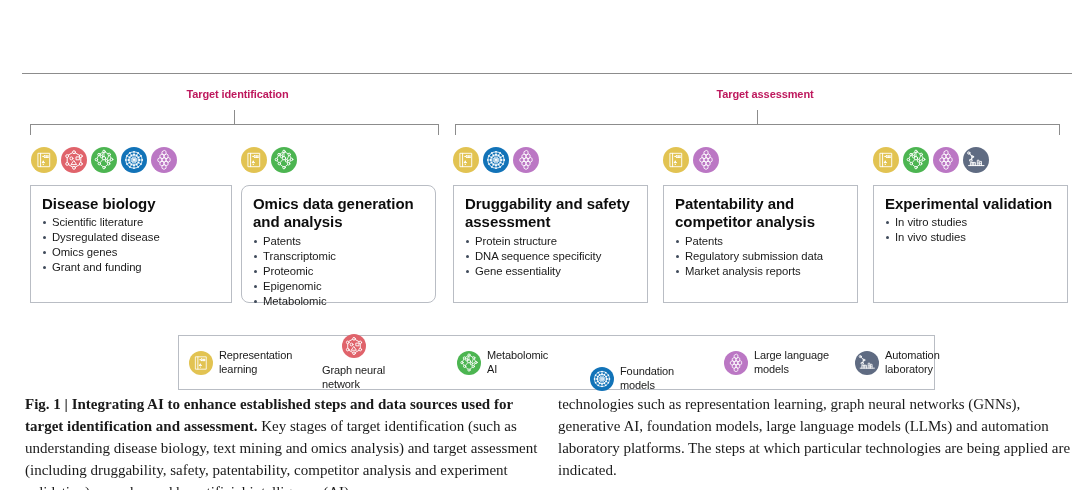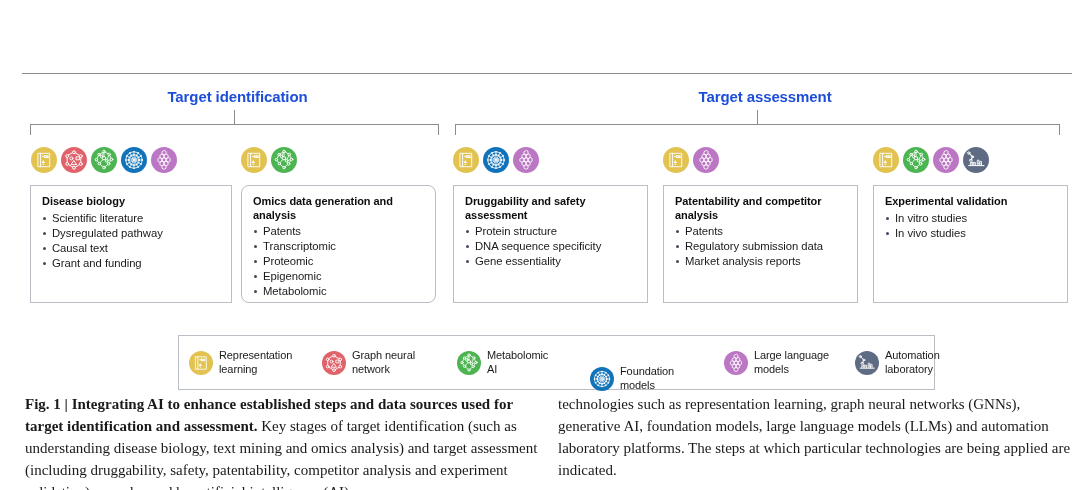--- a/index.html
+++ b/index.html
@@ -15,22 +15,22 @@
 
   
   .top-rule{
     position:absolute;left:22px;top:73px;width:1050px;height:1px;
     background:#8c8c8c;
   }
 
   
   .phase-title{
     position:absolute;
-    font-size:15px;font-weight:bold;letter-spacing:-0.1px;
-    color:#1d4ed8;text-align:center;white-space:nowrap;
+    font-size:11px;font-weight:bold;letter-spacing:-0.1px;
+    color:#be185d;text-align:center;white-space:nowrap;
   }
 
   
   .bracket{position:absolute;height:24px;}
   .bracket .hbar{position:absolute;left:0;top:14px;width:100%;height:1px;background:#8c8c8c;}
   .bracket .lend,.bracket .rend{position:absolute;top:14px;width:1px;height:11px;background:#8c8c8c;}
   .bracket .lend{left:0;}
   .bracket .rend{right:0;}
   .bracket .stem{position:absolute;top:0px;width:1px;height:14px;background:#8c8c8c;}
 
@@ -41,21 +41,21 @@
 
   
   .card{
     position:absolute;
     border:1px solid #b9bdc4;
     background:#fff;
     box-sizing:border-box;
     padding:9px 11px 8px 11px;
   }
   .card-title{
-    font-size:11px;font-weight:bold;line-height:1.23;color:#0d0d0d;
+    font-size:15px;font-weight:bold;line-height:1.23;color:#0d0d0d;
     margin:0 0 2px 0;letter-spacing:-0.05px;
   }
   .card ul{list-style:none;margin:0;padding:0;}
   .card li{
     font-size:11.3px;line-height:1.33;color:#1a1a1a;
     position:relative;padding-left:10px;letter-spacing:-0.05px;
   }
   .card li:before{
     content:"";position:absolute;left:1px;top:6px;
     width:3px;height:3px;border-radius:50%;background:#3f4a5a;
@@ -504,22 +504,22 @@
             <path d="M7.0 12.6 h2.2 v1.5 h-2.2 z" stroke-width="0.85"></path>
           </g>
         </svg>
       </div>
     </div>
 
   <div class="card" style="left:30px;top:185px;width:202px;height:118px;">
     <div class="card-title">Disease biology</div>
     <ul>
         <li>Scientific literature</li>
-        <li>Dysregulated pathway</li>
-        <li>Causal text</li>
+        <li>Dysregulated disease</li>
+        <li>Omics genes</li>
         <li>Grant and funding</li>
       </ul>
   </div>
 
   <div class="card" style="left:241px;top:185px;width:195px;height:118px;border-radius:8px;">
     <div class="card-title">Omics data generation and analysis</div>
     <ul>
         <li>Patents</li>
         <li>Transcriptomic</li>
         <li>Proteomic</li>
@@ -573,21 +573,21 @@
               <circle cx="11.5" cy="15.6" r="0.7" fill="#ffffff" stroke="none"></circle>
               <circle cx="13.1" cy="15.6" r="0.7" fill="#ffffff" stroke="none"></circle>
               <path d="M12.3 14.4 L11.6 15.3 M12.3 14.4 L13.0 15.3 M11.7 15.6 h1.2"></path>
               <circle cx="12.3" cy="17.4" r="0.62" fill="#ffffff" stroke="none"></circle>
             </g>
           </svg>
         </div>
         <span class="legend-label">Representation
 learning</span>
       </div>
-      <div class="legend-item" style="position: absolute; left: 143px;">
+      <div class="legend-item" style="position: absolute; left: 143px; flex-direction: column;">
         <div class="ic" style="background: rgb(224, 99, 107);">
           <svg viewBox="0 0 26 26" width="24" height="24">
             <g fill="none" stroke="#ffffff" stroke-width="0.95" stroke-linecap="round" stroke-linejoin="round">
               <polygon points="13,5.2 19.8,9.1 19.8,16.9 13,20.8 6.2,16.9 6.2,9.1" stroke-width="1.0"></polygon>
               <circle cx="13" cy="5.2" r="1.45" fill="#e0636b" stroke="#ffffff" stroke-width="1.0"></circle>
               <circle cx="19.8" cy="9.1" r="1.45" fill="#e0636b" stroke="#ffffff" stroke-width="1.0"></circle>
               <circle cx="19.8" cy="16.9" r="1.45" fill="#e0636b" stroke="#ffffff" stroke-width="1.0"></circle>
               <circle cx="13" cy="20.8" r="1.45" fill="#e0636b" stroke="#ffffff" stroke-width="1.0"></circle>
               <circle cx="6.2" cy="16.9" r="1.45" fill="#e0636b" stroke="#ffffff" stroke-width="1.0"></circle>
               <circle cx="6.2" cy="9.1" r="1.45" fill="#e0636b" stroke="#ffffff" stroke-width="1.0"></circle>

